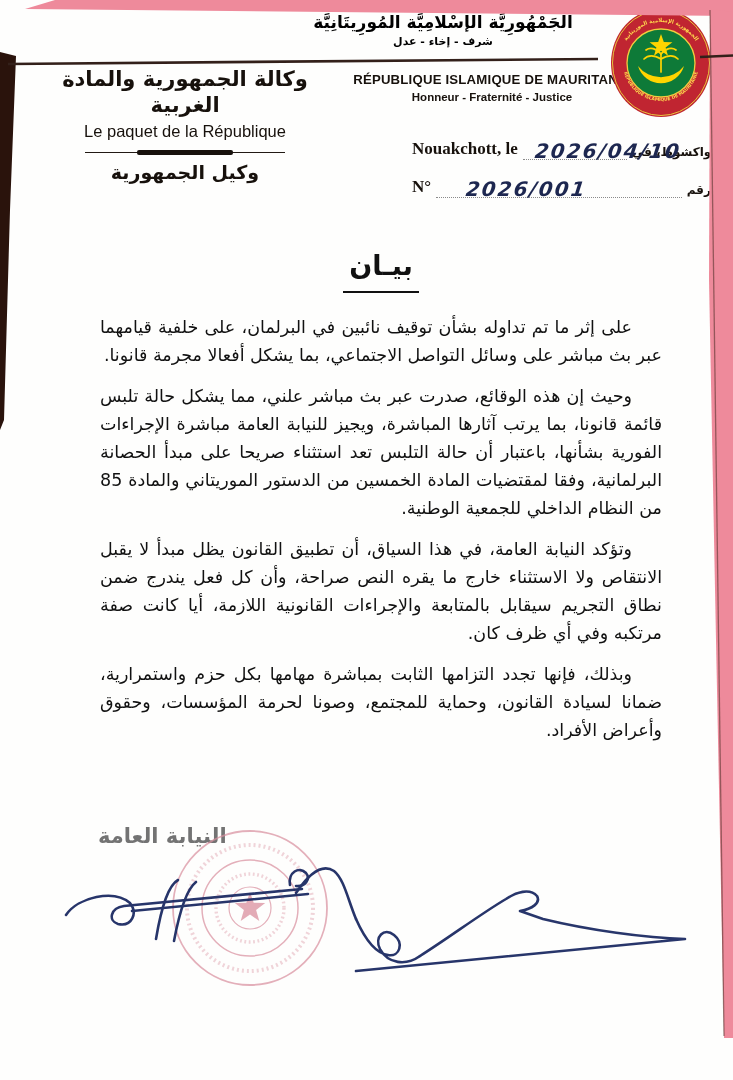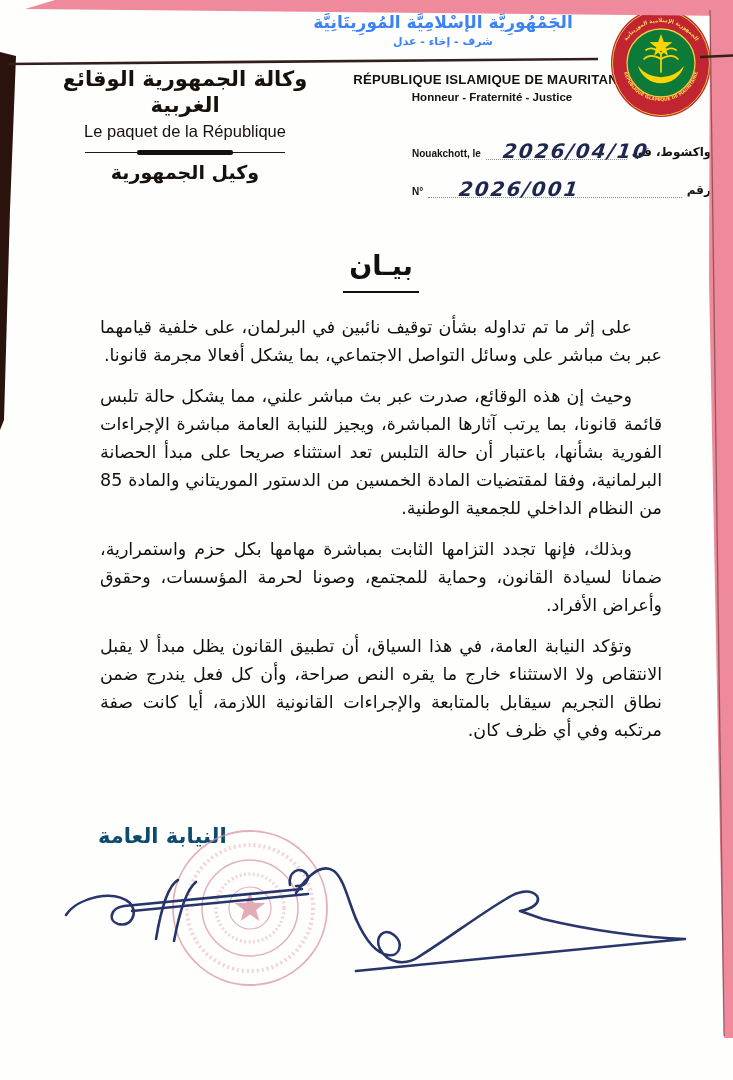--- a/index.html
+++ b/index.html
@@ -1,73 +1,73 @@
 <!DOCTYPE html>
 <html lang="ar"><head>
 <meta charset="utf-8">
 <style>
   html,body{margin:0;padding:0;}
   body{background:#d9d9d9;font-family:"DejaVu Sans",sans-serif;}
   .photo{position:relative;width:733px;height:1080px;background:#fdfdfb;overflow:hidden;margin:0 auto;}
   .page{position:absolute;inset:0;background:#fefefd;}
 
   
-  .top-center{position:absolute;left:288px;top:12px;width:310px;text-align:center;color:#3b82f6;}
+  .top-center{position:absolute;left:288px;top:12px;width:310px;text-align:center;color:#000000;}
   .country-ar{font-size:17px;font-weight:bold;letter-spacing:.5px;}
   .motto-ar{font-size:11px;font-weight:bold;margin-top:3px;}
 
   .left-block{position:absolute;left:28px;top:66px;width:314px;text-align:center;color:#17110c;}
   .office-ar{font-size:21px;font-weight:bold;line-height:1.25;}
   .office-fr{font-family:"Liberation Sans",sans-serif;font-size:16.5px;font-weight:normal;line-height:1.3;margin-top:2px;}
   .office-fr2{font-family:"Liberation Sans",sans-serif;font-size:16.5px;font-weight:bold;line-height:1.25;}
   .divider{position:relative;width:200px;height:7px;margin:7px auto 5px auto;}
   .divider .thin{position:absolute;left:0;right:0;top:3px;border-top:1.5px solid #221a14;}
   .divider .thick{position:absolute;left:52px;top:1px;width:96px;height:5px;background:#17110c;border-radius:2px;}
   .officer-ar{font-size:19px;font-weight:bold;margin-top:4px;}
   .officer-fr{font-family:"Liberation Sans",sans-serif;font-size:15px;font-weight:bold;margin-top:3px;}
 
   .right-block{position:absolute;left:350px;top:72px;width:284px;text-align:center;color:#17110c;font-family:"Liberation Sans",sans-serif;}
   .country-fr{font-size:13.2px;font-weight:bold;letter-spacing:.2px;}
   .motto-fr{font-size:11.5px;font-weight:bold;margin-top:4px;}
 
   .ref-area{position:absolute;left:388px;top:134px;width:332px;color:#17110c;}
   .ref-row{display:flex;align-items:flex-end;gap:5px;height:26px;margin-bottom:12px;}
-  .ref-row .lbl-fr{font-family:Liberation Sans, sans-serif;font-size:10px;font-weight:bold;white-space:nowrap;padding-bottom:1px;padding-left:24px;}
+  .ref-row .lbl-fr{font-family:Liberation Serif, serif;font-size:17px;font-weight:bold;white-space:nowrap;padding-bottom:1px;padding-left:24px;}
   .ref-row .lbl-ar{font-size:12px;font-weight:bold;white-space:nowrap;padding-bottom:1px;}
   .fill{flex:1;position:relative;border-bottom:1.5px dotted #8a8a8a;height:18px;}
   .handwriting{position:absolute;left:12%;bottom:-4px;font-style:italic;transform:skewX(-7deg);
     color:#1d2750;font-size:20px;font-weight:bold;letter-spacing:2px;white-space:nowrap;}
 
   
   .doc-body{position:absolute;left:100px;top:248px;width:562px;direction:rtl;color:#111;
     font-size:17.5px;line-height:28px;text-align:justify;}
   .doc-title{width:fit-content;margin:0 auto 20px auto;font-size:27px;font-weight:bold;
     border-bottom:2.5px solid #111;padding:0 6px 8px 6px;line-height:1.3;}
   .doc-body p{margin:0 0 13px 0;text-indent:30px;}
 
-  .sig-title{position:absolute;left:98px;top:824px;font-size:21px;font-weight:bold;color:#0c4a6e;direction:rtl;}
+  .sig-title{position:absolute;left:98px;top:824px;font-size:21px;font-weight:bold;color:#737373;direction:rtl;}
 
   .stamp{position:absolute;left:166px;top:824px;pointer-events:none;}
   .signature{position:absolute;left:40px;top:845px;pointer-events:none;}
   .edges{position:absolute;inset:0;pointer-events:none;}
   .emblem{position:absolute;left:610px;top:8px;}
 </style>
 </head>
 <body>
 
 <div class="photo">
   <div class="page">
 
     <div class="top-center">
       <div class="country-ar">الجَمْهُورِيَّة الإسْلامِيَّة المُورِيتَانِيَّة</div>
       <div class="motto-ar">شرف - إخاء - عدل</div>
     </div>
 
     <div class="left-block">
-      <div class="office-ar">وكالة الجمهورية الوقائع الغربية</div>
+      <div class="office-ar">وكالة الجمهورية والمادة الغربية</div>
       <div class="office-fr">Le paquet de la République</div>
       <div class="divider">
           <span class="thin"></span>
           <span class="thick"></span>
         </div>
       <div class="officer-ar">وكيل الجمهورية</div>
     </div>
 
     <div class="right-block">
       <div class="country-fr">RÉPUBLIQUE ISLAMIQUE DE MAURITANIE</div>
@@ -113,22 +113,22 @@
         <path d="M 51 51 C 58 47 64 47 68 51"></path>
         <path d="M 51 46 C 46 40 40 39 36 42"></path>
         <path d="M 51 46 C 56 40 62 39 66 42"></path>
       </g>
     </svg>
 
     <div class="doc-body">
       <div class="doc-title">بيـان</div>
       <p>على إثر ما تم تداوله بشأن توقيف نائبين في البرلمان، على خلفية قيامهما عبر بث مباشر على وسائل التواصل الاجتماعي، بما يشكل أفعالا مجرمة قانونا.</p>
       <p>وحيث إن هذه الوقائع، صدرت عبر بث مباشر علني، مما يشكل حالة تلبس قائمة قانونا، بما يرتب آثارها المباشرة، ويجيز للنيابة العامة مباشرة الإجراءات الفورية بشأنها، باعتبار أن حالة التلبس تعد استثناء صريحا على مبدأ الحصانة البرلمانية، وفقا لمقتضيات المادة الخمسين من الدستور الموريتاني والمادة 85 من النظام الداخلي للجمعية الوطنية.</p>
+      <p>وتؤكد النيابة العامة، في هذا السياق، أن تطبيق القانون يظل مبدأ لا يقبل الانتقاص ولا الاستثناء خارج ما يقره النص صراحة، وأن كل فعل يندرج ضمن نطاق التجريم سيقابل بالمتابعة والإجراءات القانونية اللازمة، أيا كانت صفة مرتكبه وفي أي ظرف كان.</p>
       <p>وبذلك، فإنها تجدد التزامها الثابت بمباشرة مهامها بكل حزم واستمرارية، ضمانا لسيادة القانون، وحماية للمجتمع، وصونا لحرمة المؤسسات، وحقوق وأعراض الأفراد.</p>
-      <p>وتؤكد النيابة العامة، في هذا السياق، أن تطبيق القانون يظل مبدأ لا يقبل الانتقاص ولا الاستثناء خارج ما يقره النص صراحة، وأن كل فعل يندرج ضمن نطاق التجريم سيقابل بالمتابعة والإجراءات القانونية اللازمة، أيا كانت صفة مرتكبه وفي أي ظرف كان.</p>
     </div>
 
     <div class="sig-title">النيابة العامة</div>
 
     <svg class="stamp" width="168" height="168" viewBox="0 0 168 168">
       <g stroke="#d98f9e" fill="none" opacity="0.7">
         <circle cx="84" cy="84" r="77" stroke-width="1.8"></circle>
         <circle cx="84" cy="84" r="63" stroke-width="4" stroke-dasharray="2 3" opacity="0.55"></circle>
         <circle cx="84" cy="84" r="48" stroke-width="1.5"></circle>
         <circle cx="84" cy="84" r="34" stroke-width="3.4" stroke-dasharray="1.8 2.6" opacity="0.55"></circle>

